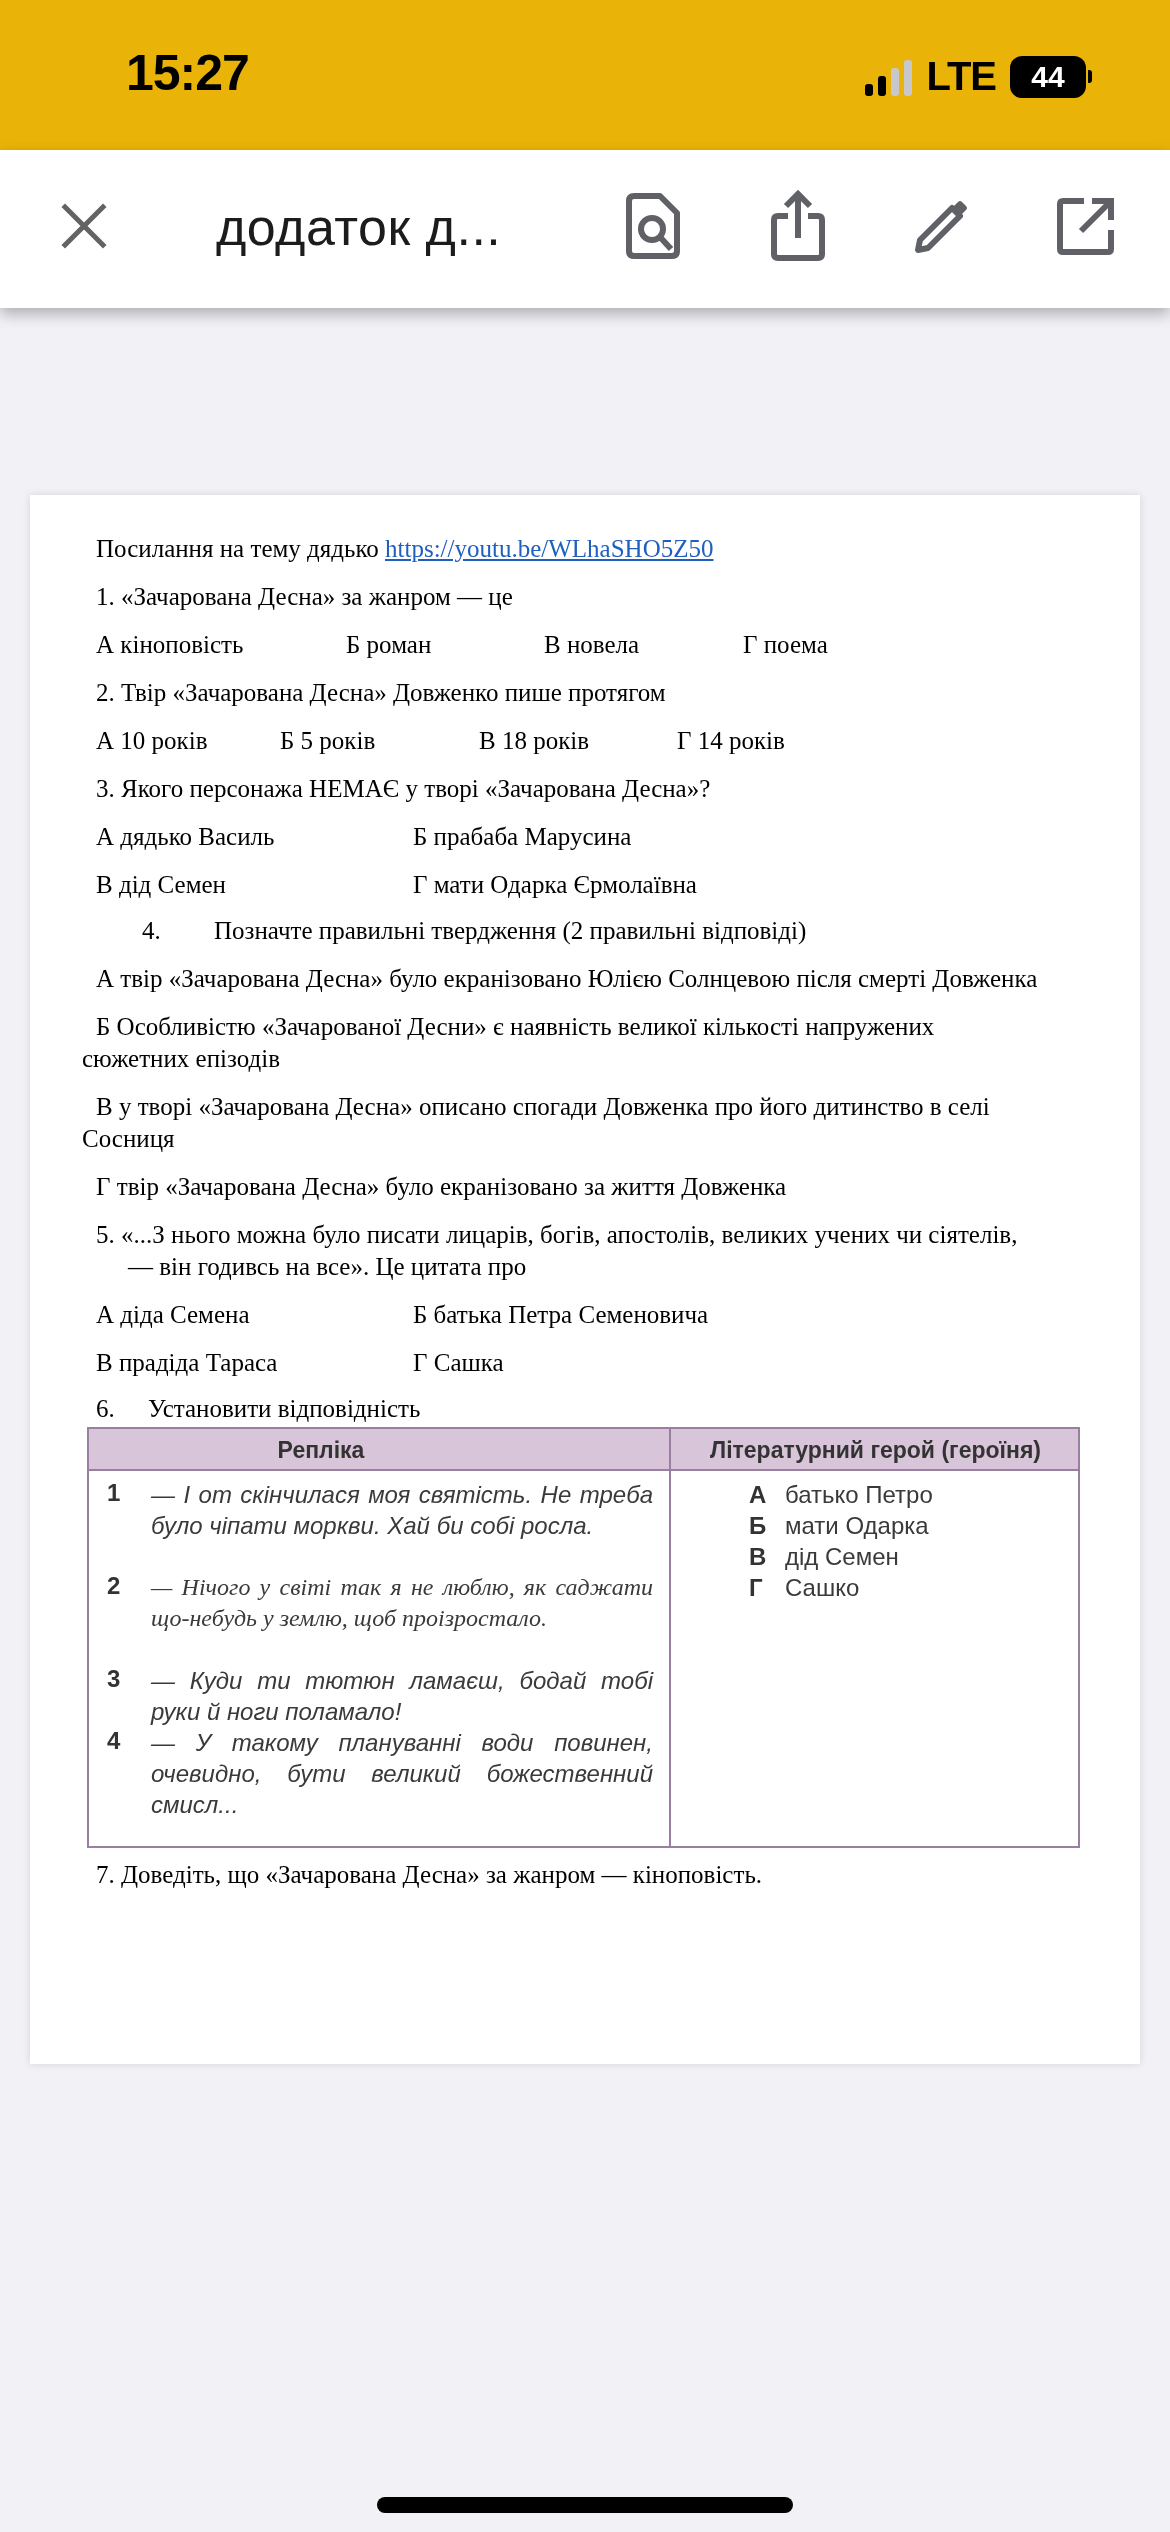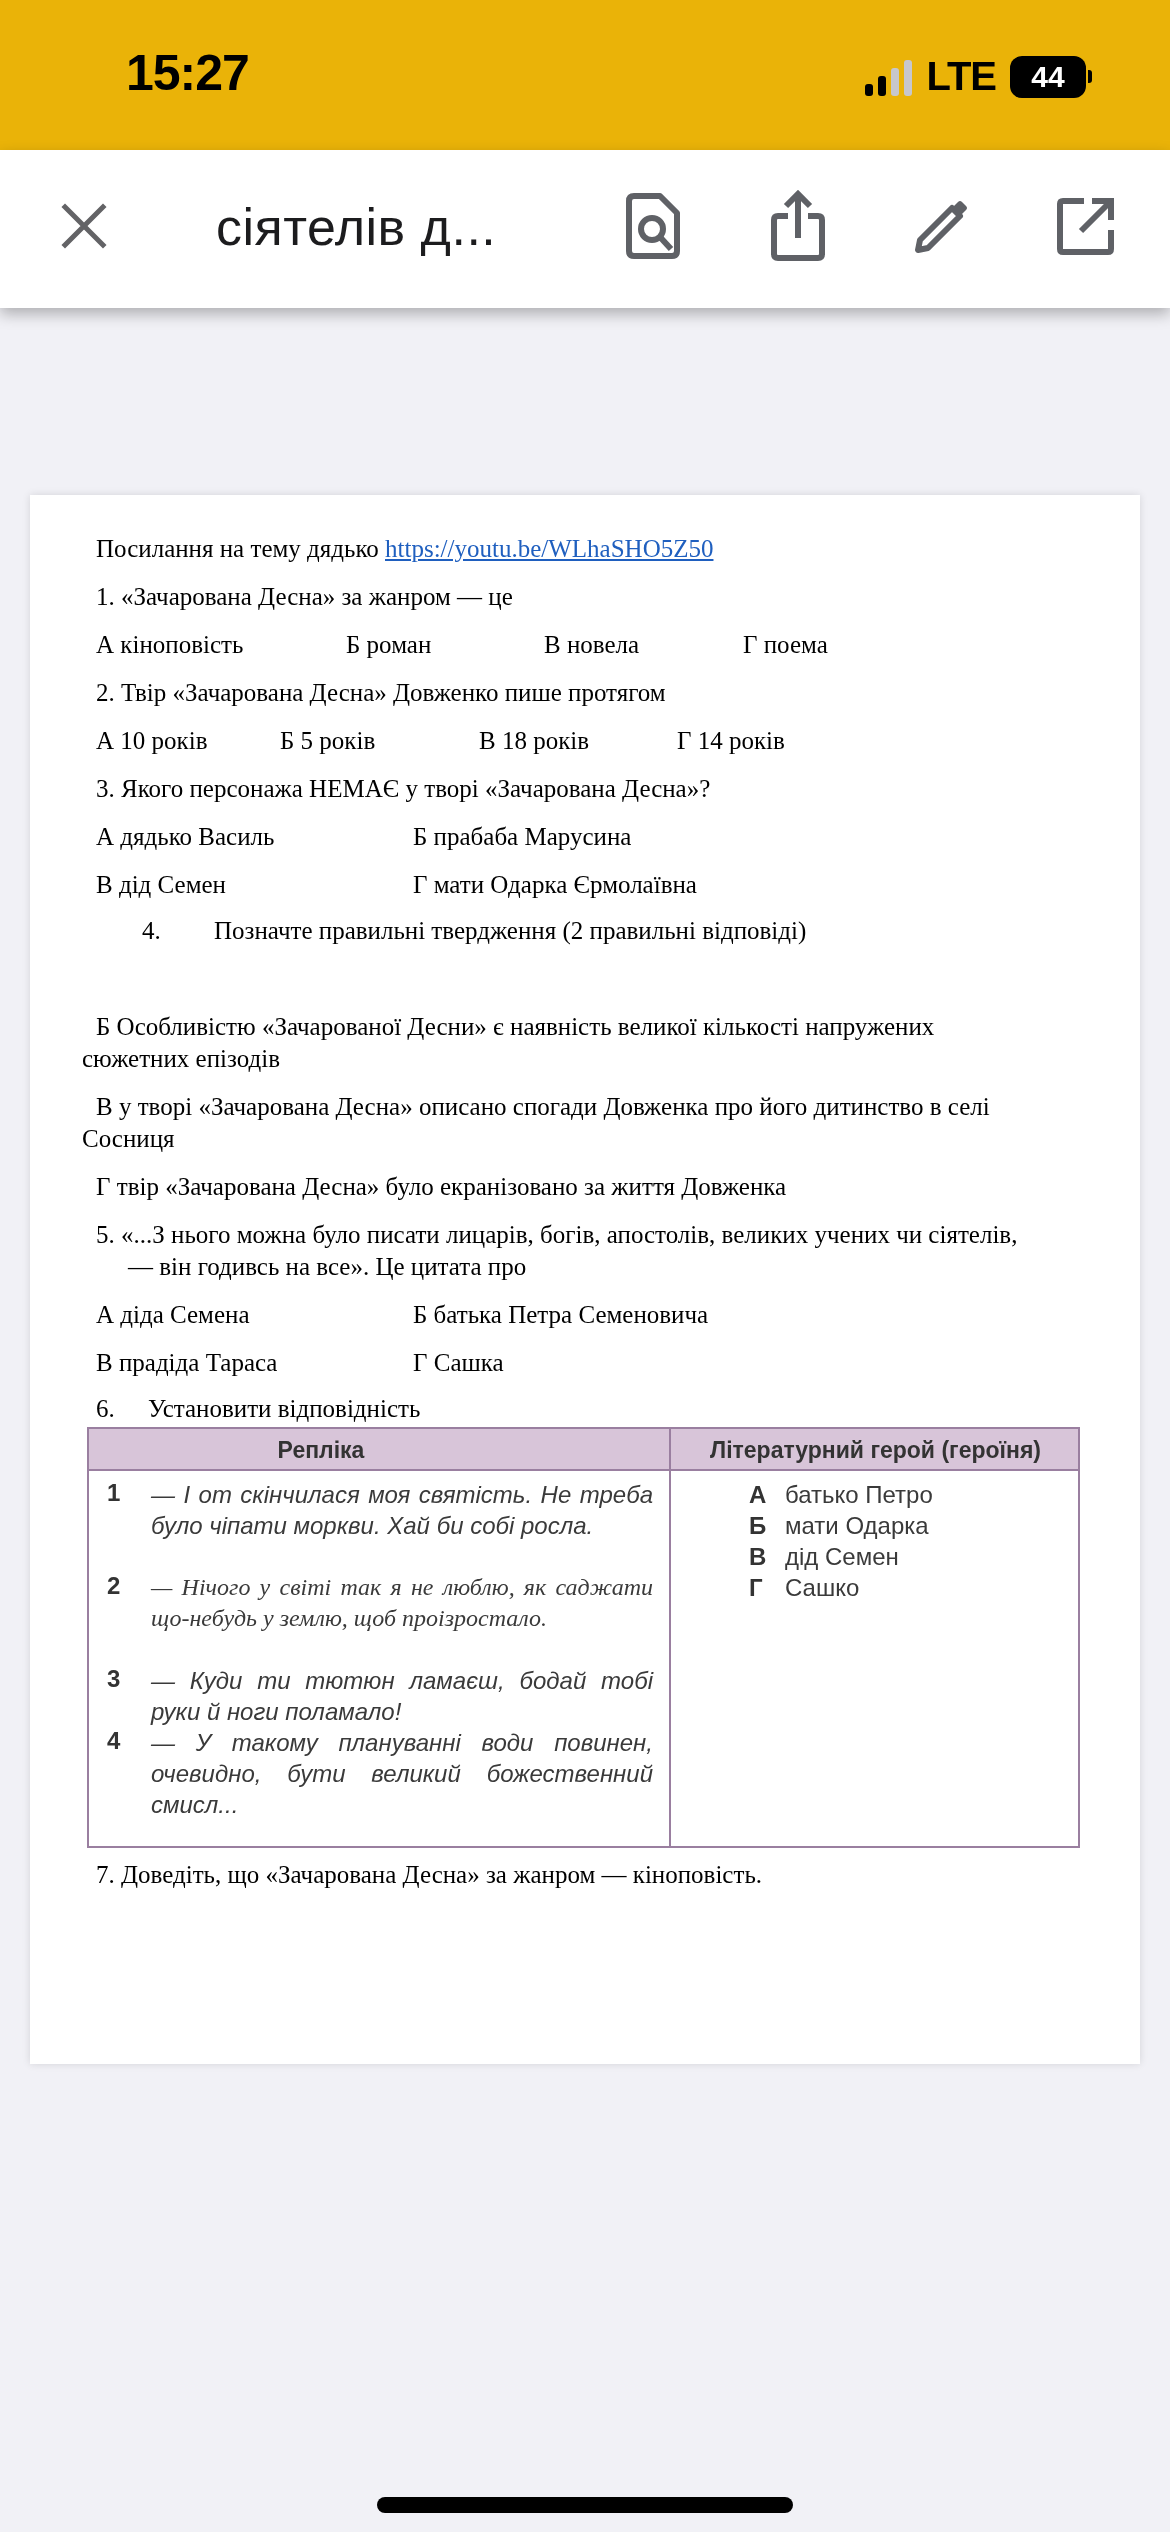--- a/index.html
+++ b/index.html
@@ -145,21 +145,21 @@
     </div>
   </div>
 </div>
 
 <div class="toolbar">
   <div class="tb-btn tb-close">
     <svg width="50" height="50" viewBox="0 0 50 50">
       <path d="M6 6 L44 44 M44 6 L6 44" stroke="#636366" stroke-width="5" stroke-linecap="square"></path>
     </svg>
   </div>
-  <div class="tb-title">сіятелів д...</div>
+  <div class="tb-title">додаток д...</div>
 
   <div class="tb-btn tb-search">
     <svg width="56" height="66" viewBox="0 0 56 66">
       <path d="M8 3 H34 L51 20 V58 Q51 63 46 63 H8 Q3 63 3 58 V8 Q3 3 8 3 Z" fill="none" stroke="#5f6166" stroke-width="6" stroke-linejoin="round"></path>
       <circle cx="26" cy="36" r="11" fill="none" stroke="#5f6166" stroke-width="6"></circle>
       <path d="M34 44 L45 56" stroke="#5f6166" stroke-width="6"></path>
     </svg>
   </div>
 
   <div class="tb-btn tb-share">
@@ -205,20 +205,21 @@
   <div class="opt" style="left:647px; top:232px;">Г 14 років</div>
 
   <div class="line" style="left:66px; top:280px;">3.  Якого персонажа НЕМАЄ у творі «Зачарована Десна»?</div>
   <div class="opt" style="left:66px; top:328px;">А дядько Василь</div>
   <div class="opt" style="left:383px; top:328px;">Б прабаба Марусина</div>
   <div class="opt" style="left:66px; top:376px;">В дід Семен</div>
   <div class="opt" style="left:383px; top:376px;">Г мати Одарка Єрмолаївна</div>
 
   <div class="line" style="left:112px; top:422px;">4.</div>
   <div class="line" style="left:184px; top:422px;">Позначте правильні твердження (2 правильні відповіді)</div>
+  <div class="opt" style="left:66px; top:470px;">А твір «Зачарована Десна» було екранізовано Юлією Солнцевою після смерті Довженка</div>
   <div class="opt" style="left:66px; top:518px;">Б Особливістю «Зачарованої Десни» є наявність великої кількості напружених</div>
   <div class="opt" style="left:52px; top:550px;">сюжетних епізодів</div>
   <div class="opt" style="left:66px; top:598px;">В у творі «Зачарована Десна» описано спогади Довженка про його дитинство в селі</div>
   <div class="opt" style="left:52px; top:630px;">Сосниця</div>
   <div class="opt" style="left:66px; top:678px;">Г твір «Зачарована Десна» було екранізовано за життя Довженка</div>
 
   <div class="line" style="left:66px; top:726px;">5.   «...З нього можна було писати лицарів, богів, апостолів, великих учених чи сіятелів,</div>
   <div class="line" style="left:98px; top:758px;">— він годивсь на все». Це цитата про</div>
   <div class="opt" style="left:66px; top:806px;">А діда Семена</div>
   <div class="opt" style="left:383px; top:806px;">Б батька Петра Семеновича</div>

